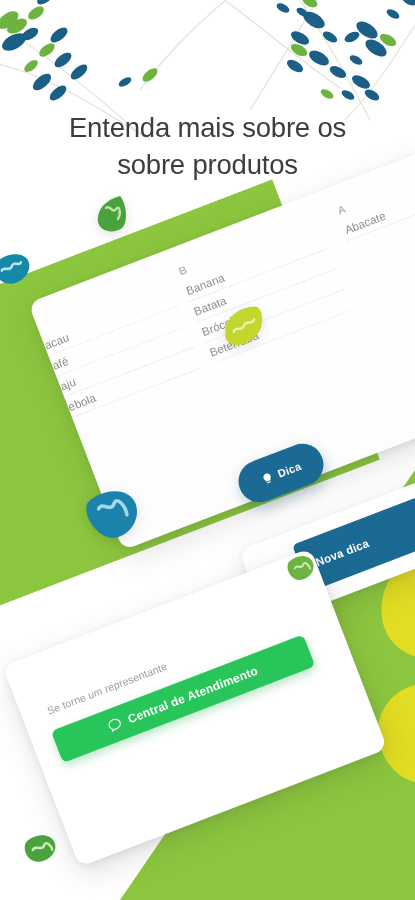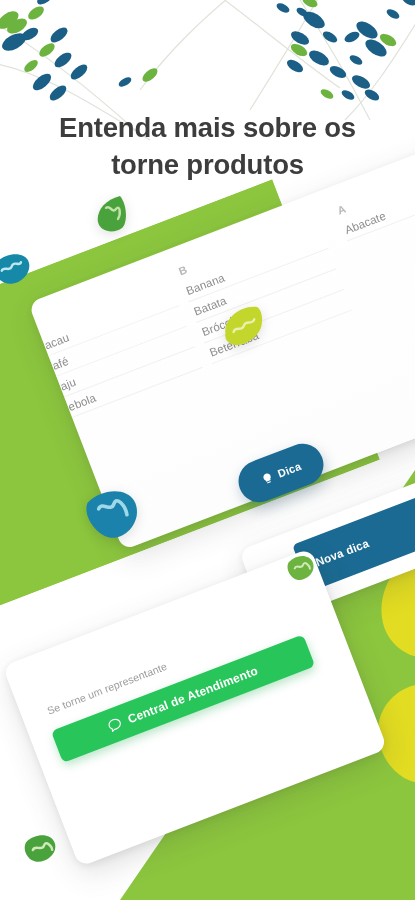--- a/index.html
+++ b/index.html
@@ -9,21 +9,21 @@
     background:#ffffff;
     font-family:"Liberation Sans","DejaVu Sans",sans-serif;
     -webkit-font-smoothing:antialiased;
   }
   #stage{position:absolute;inset:0;width:415px;height:900px;overflow:hidden;background:#fff;}
 
   
   .headline{
     position:absolute;left:0;top:92px;width:415px;
     text-align:center;z-index:40;
-    color:#3d3d3d;font-size:27.5px;line-height:1.32;font-weight:700;
+    color:#3d3d3d;font-size:27.5px;line-height:1.32;font-weight:400;
     letter-spacing:-0.2px;
   }
   .headline .l2{display:block;}
 
   
   .branch{position:absolute;left:0;top:-10px;width:415px;height:210px;z-index:30;pointer-events:none;}
 
   
   .band-green-top{
     position:absolute;left:-120px;top:330px;width:420px;height:300px;z-index:5;
@@ -158,21 +158,21 @@
       <ellipse cx="348" cy="105" rx="7" ry="3.8" fill="#1b5f87" transform="rotate(30 348 105)"></ellipse>
       <ellipse cx="393" cy="24" rx="7" ry="3.8" fill="#1b5f87" transform="rotate(30 393 24)"></ellipse>
       <ellipse cx="409" cy="10" rx="8" ry="4.2" fill="#1b5f87" transform="rotate(30 409 10)"></ellipse>
       <ellipse cx="327" cy="104" rx="7" ry="3.8" fill="#6cb33f" transform="rotate(30 327 104)"></ellipse>
       <ellipse cx="283" cy="18" rx="7" ry="3.8" fill="#1b5f87" transform="rotate(28 283 18)"></ellipse>
     </g>
   </svg>
 
   <h1 class="headline">
     <span class="l1">Entenda mais sobre os</span>
-    <span class="l2">torne produtos</span>
+    <span class="l2">sobre produtos</span>
   </h1>
 
   <svg class="bottom-green" viewBox="0 0 415 430" preserveAspectRatio="none">
     <path d="M0,430 L415,430 L415,0 L120,430 Z" fill="#8cc63e"></path>
     <path d="M415,80 C395,95 378,120 382,148 C386,176 410,186 415,186 Z" fill="#e2dc22"></path>
     <path d="M415,215 C388,222 372,248 380,276 C389,305 412,312 415,312 Z" fill="#e2dc22"></path>
     <path d="M246,190 C230,196 222,214 231,228 C240,243 262,243 270,231 C278,219 266,198 246,190 Z" fill="#e2dc22"></path>
   </svg>
 
   <svg class="band-green-top" viewBox="0 0 420 300" preserveAspectRatio="none">

